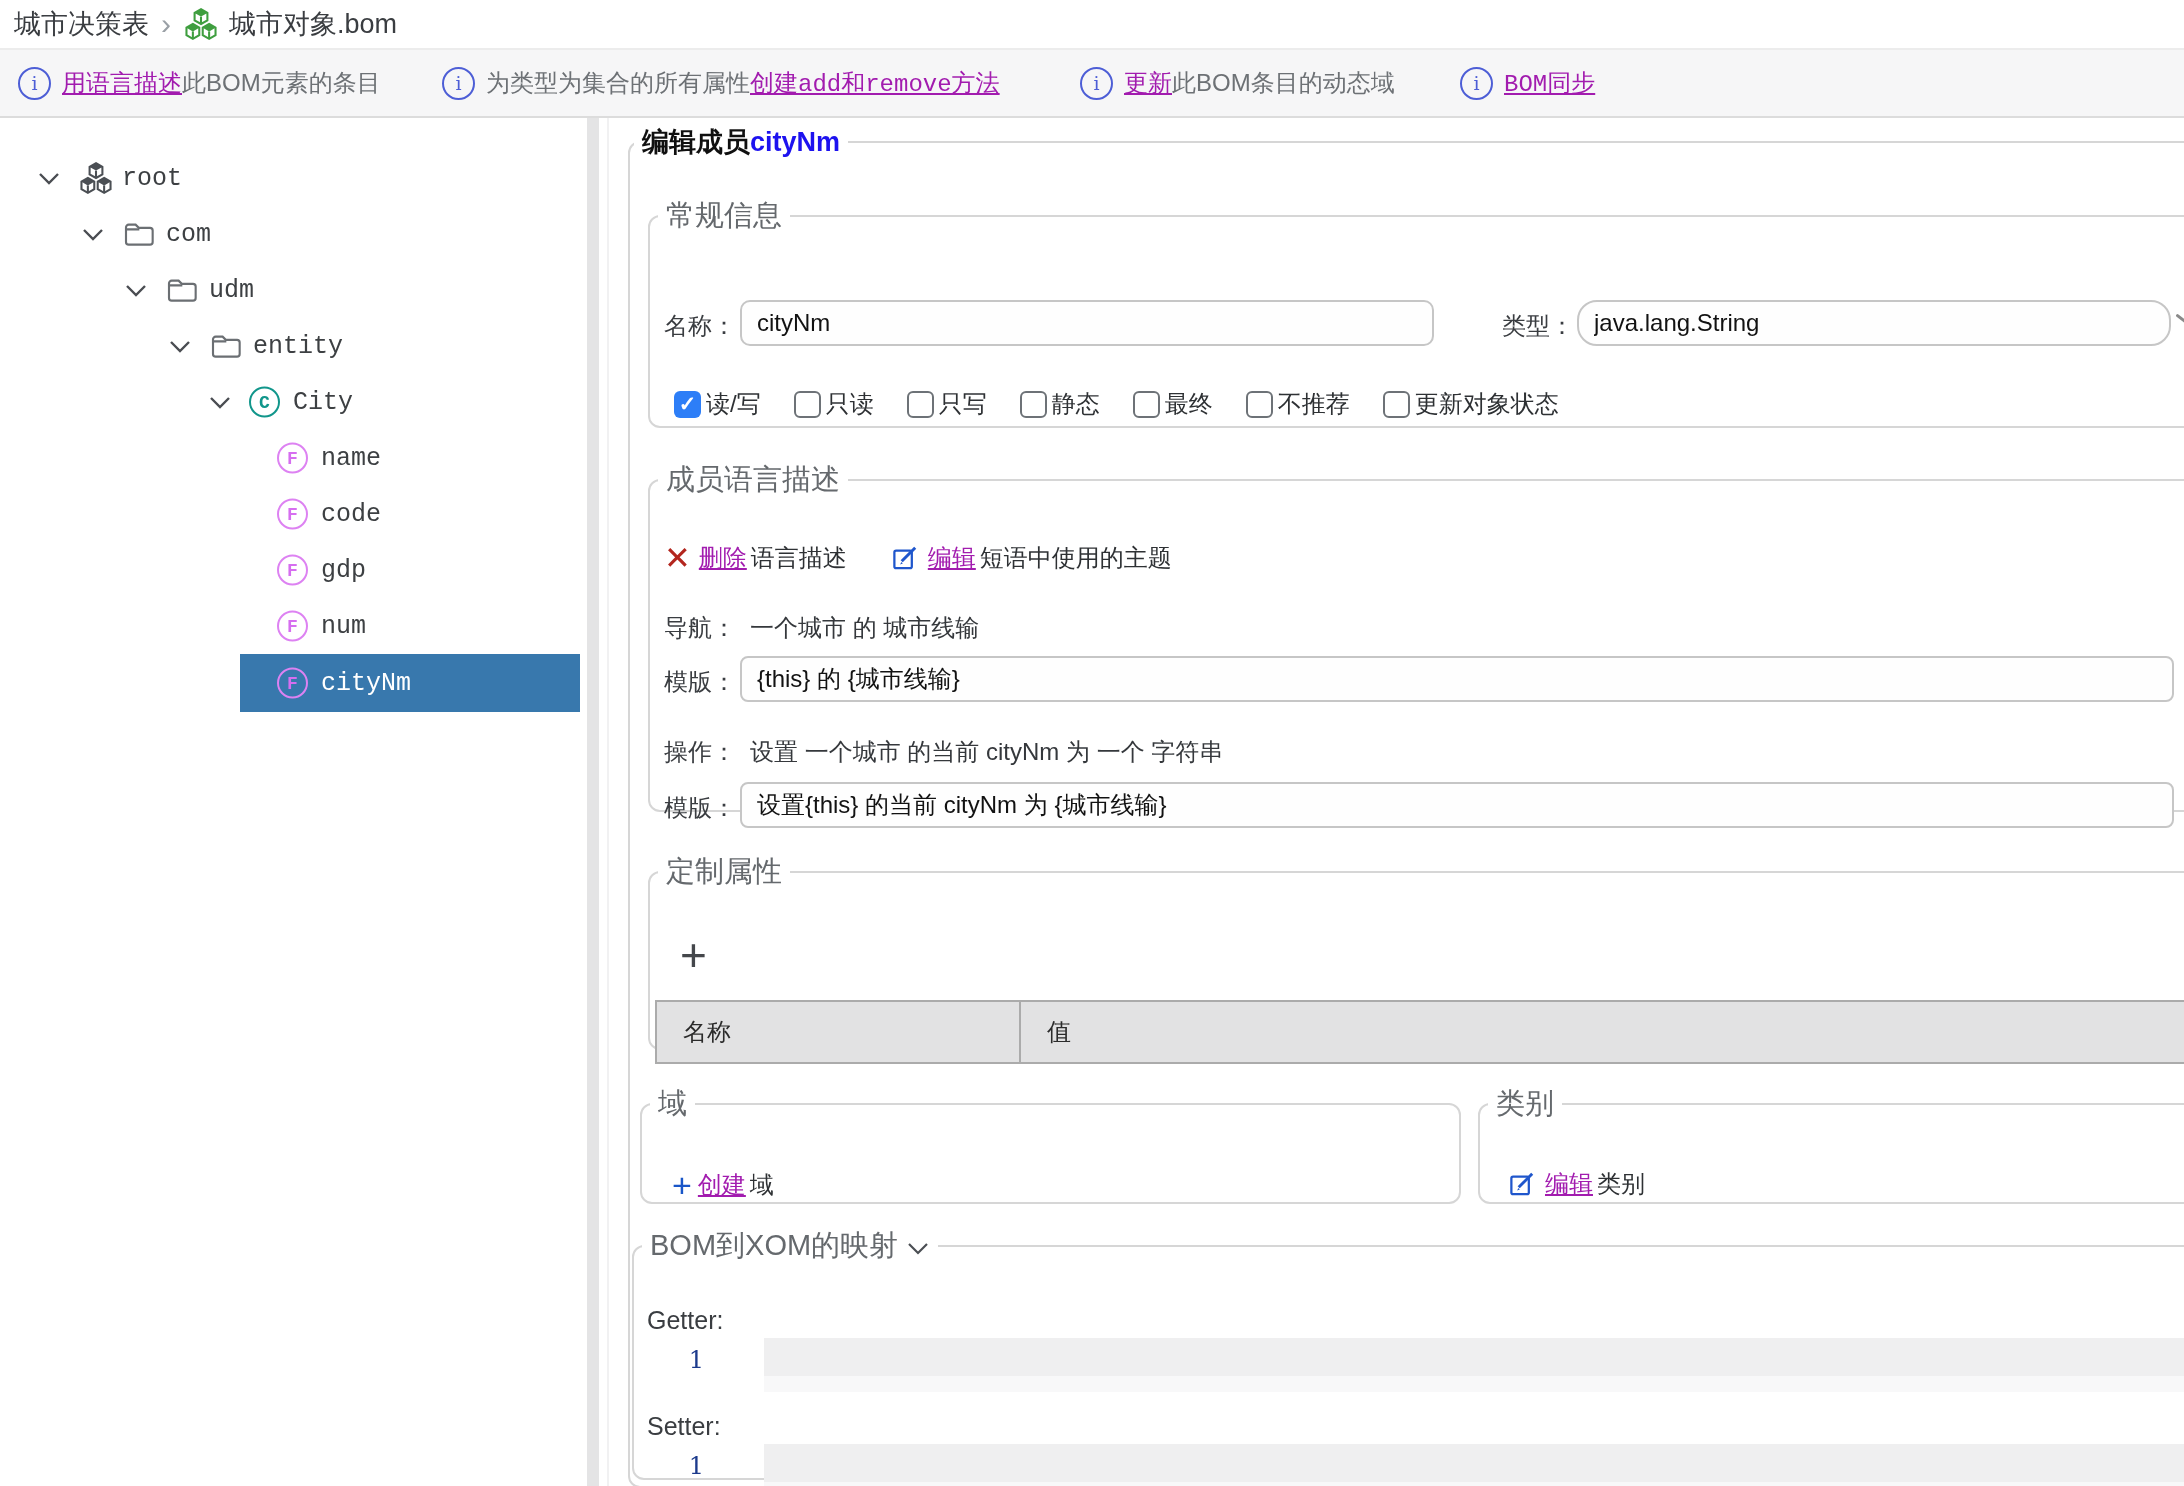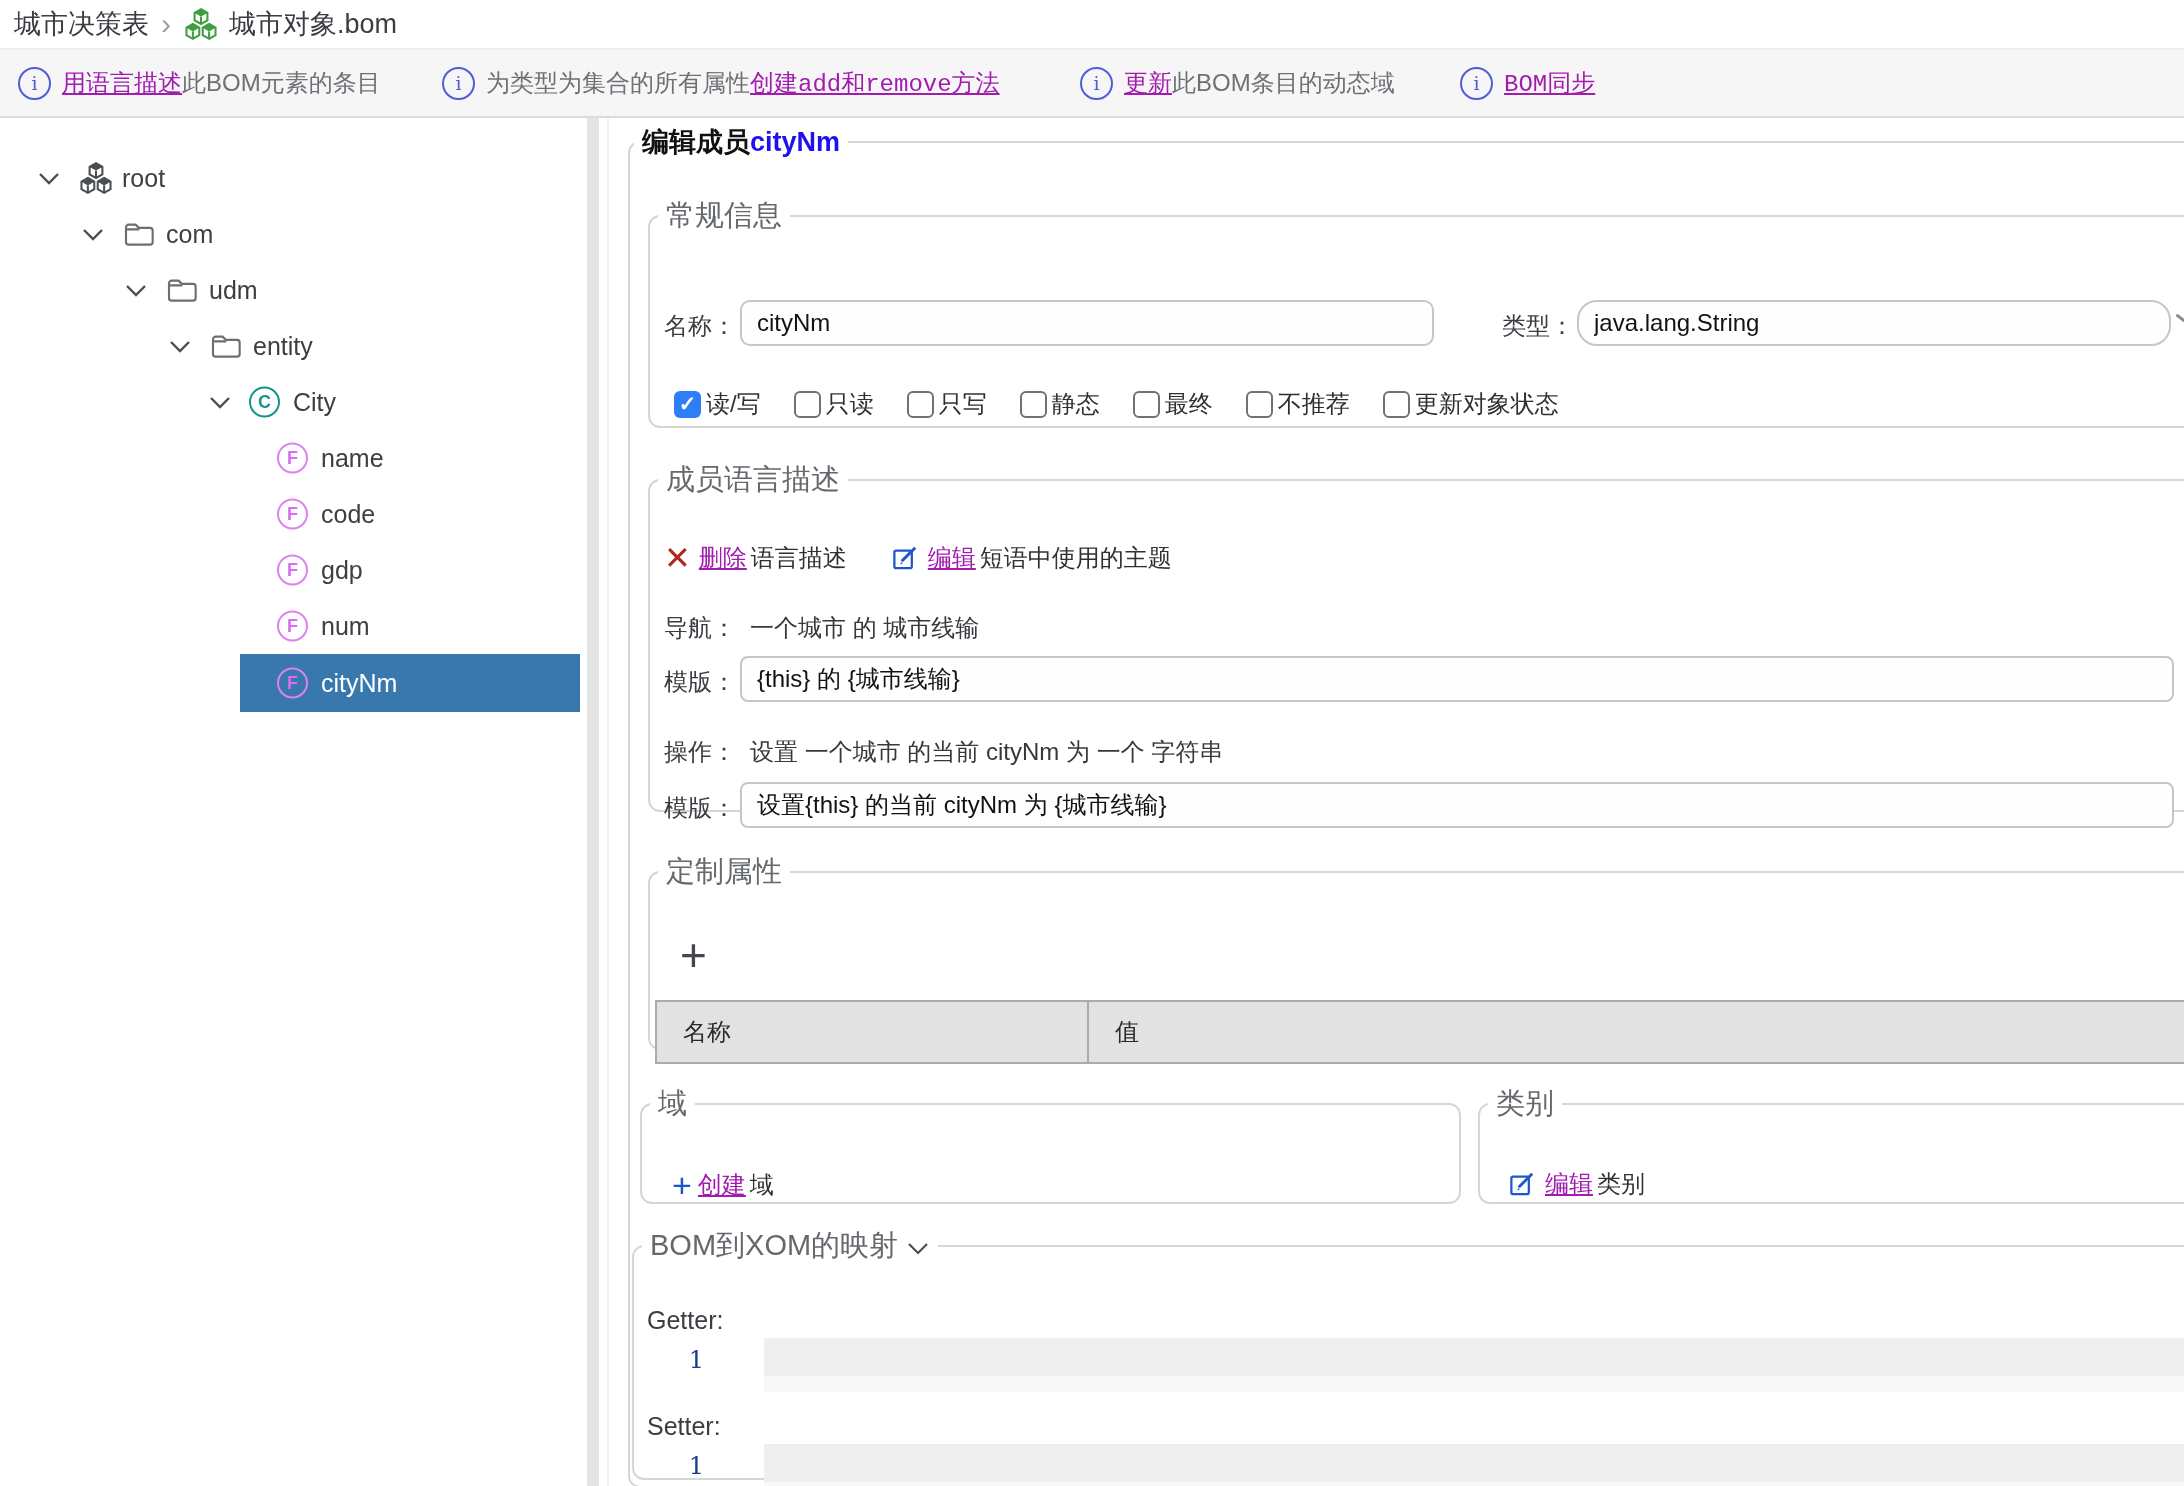--- a/index.html
+++ b/index.html
@@ -15,21 +15,21 @@
   .cubes-svg{display:inline-flex;align-items:center;}
   
   .toolbar{position:absolute;left:0;top:48px;right:0;height:70px;background:#f6f6f7;
     border-top:2px solid #ececec;border-bottom:2px solid #dcdcdc;box-sizing:border-box;font-size:24px;}
   .tb-item{position:absolute;top:0;height:66px;display:flex;align-items:center;gap:11px;color:#6d7175;white-space:nowrap;}
   .info-icon{width:29px;height:29px;border:2.5px solid #4d5ed6;border-radius:50%;color:#4d5ed6;
     display:inline-flex;align-items:center;justify-content:center;font-size:19px;flex:0 0 auto;
     font-family:"DejaVu Serif", serif;}
   .link{color:#a21caf;text-decoration:underline;cursor:pointer;font-family:Liberation Mono, monospace;}
   
-  .tree{position:absolute;left:0;top:118px;width:587px;bottom:0;background:#fff;font-size:25px;color:#3d4043;}
+  .tree{position:absolute;left:0;top:118px;width:587px;bottom:0;background:#fff;font-size:25px;color:#3d4043;font-family:Liberation Mono, monospace;}
   .tree-row{position:absolute;left:0;width:587px;height:56px;}
   .tree-row > *{position:absolute;top:50%;transform:translateY(-50%);}
   .chev{width:26px;height:20px;display:inline-flex;}
   .folder-svg{display:inline-flex;}
   .circle-icon{width:31px;height:31px;border-radius:50%;display:inline-flex;align-items:center;justify-content:center;
     font-size:18px;font-weight:600;background:#fff;box-sizing:border-box;}
   .class-circle{border:2.5px solid #11968b;color:#11968b;}
   .field-circle{border:2.5px solid #dd82f2;color:#d66ef0;}
   .tlabel{white-space:nowrap;}
   .sel-bg{position:absolute;left:240px;width:340px;top:0!important;bottom:0;height:100%;transform:none!important;background:#3878ad;}
@@ -57,21 +57,21 @@
   .cb-box.checked::after{content:"✓";}
   
   .act-row{position:absolute;display:flex;align-items:center;gap:44px;font-size:24px;color:#2e3134;}
   .act-group{display:flex;align-items:center;gap:4px;}
   .x-icon{color:#b3261e;font-size:32px;line-height:1;margin-right:4px;font-weight:400;}
   .edit-svg{display:inline-flex;margin-right:6px;}
   
   .plus-dark{position:absolute;font-size:46px;font-weight:300;color:#44474b;line-height:1;}
   .cp-table{position:absolute;display:flex;border:2px solid #ababab;background:#e2e2e3;box-sizing:border-box;}
   .cp-cell{font-size:24px;color:#2b2b2b;display:flex;align-items:center;padding-left:26px;box-sizing:border-box;}
-  .cp-cell.first{width:432px;border-right:2px solid #ababab;}
+  .cp-cell.first{width:364px;border-right:2px solid #ababab;}
   .cp-cell.second{flex:1;}
   
   .plus-blue{color:#1956c8;font-size:34px;line-height:1;margin-right:2px;}
   
   .map-label{position:absolute;font-size:25px;color:#3a3d41;}
   .gutter-num{position:absolute;font-size:24px;color:#1c3a8c;font-family:"DejaVu Serif", serif;text-align:right;width:30px;}
   .code-area{position:absolute;height:54px;background:#f8f8f9;}
   .code-line{height:38px;background:#efeff0;display:flex;align-items:center;padding-left:10px;font-size:22px;color:#333;}
   .cut-diag{position:absolute;width:22px;height:3px;background:#8a8a8a;transform:rotate(38deg);border-radius:2px;}
   .legend-chev{display:inline-block;vertical-align:-2px;margin-left:8px;}

